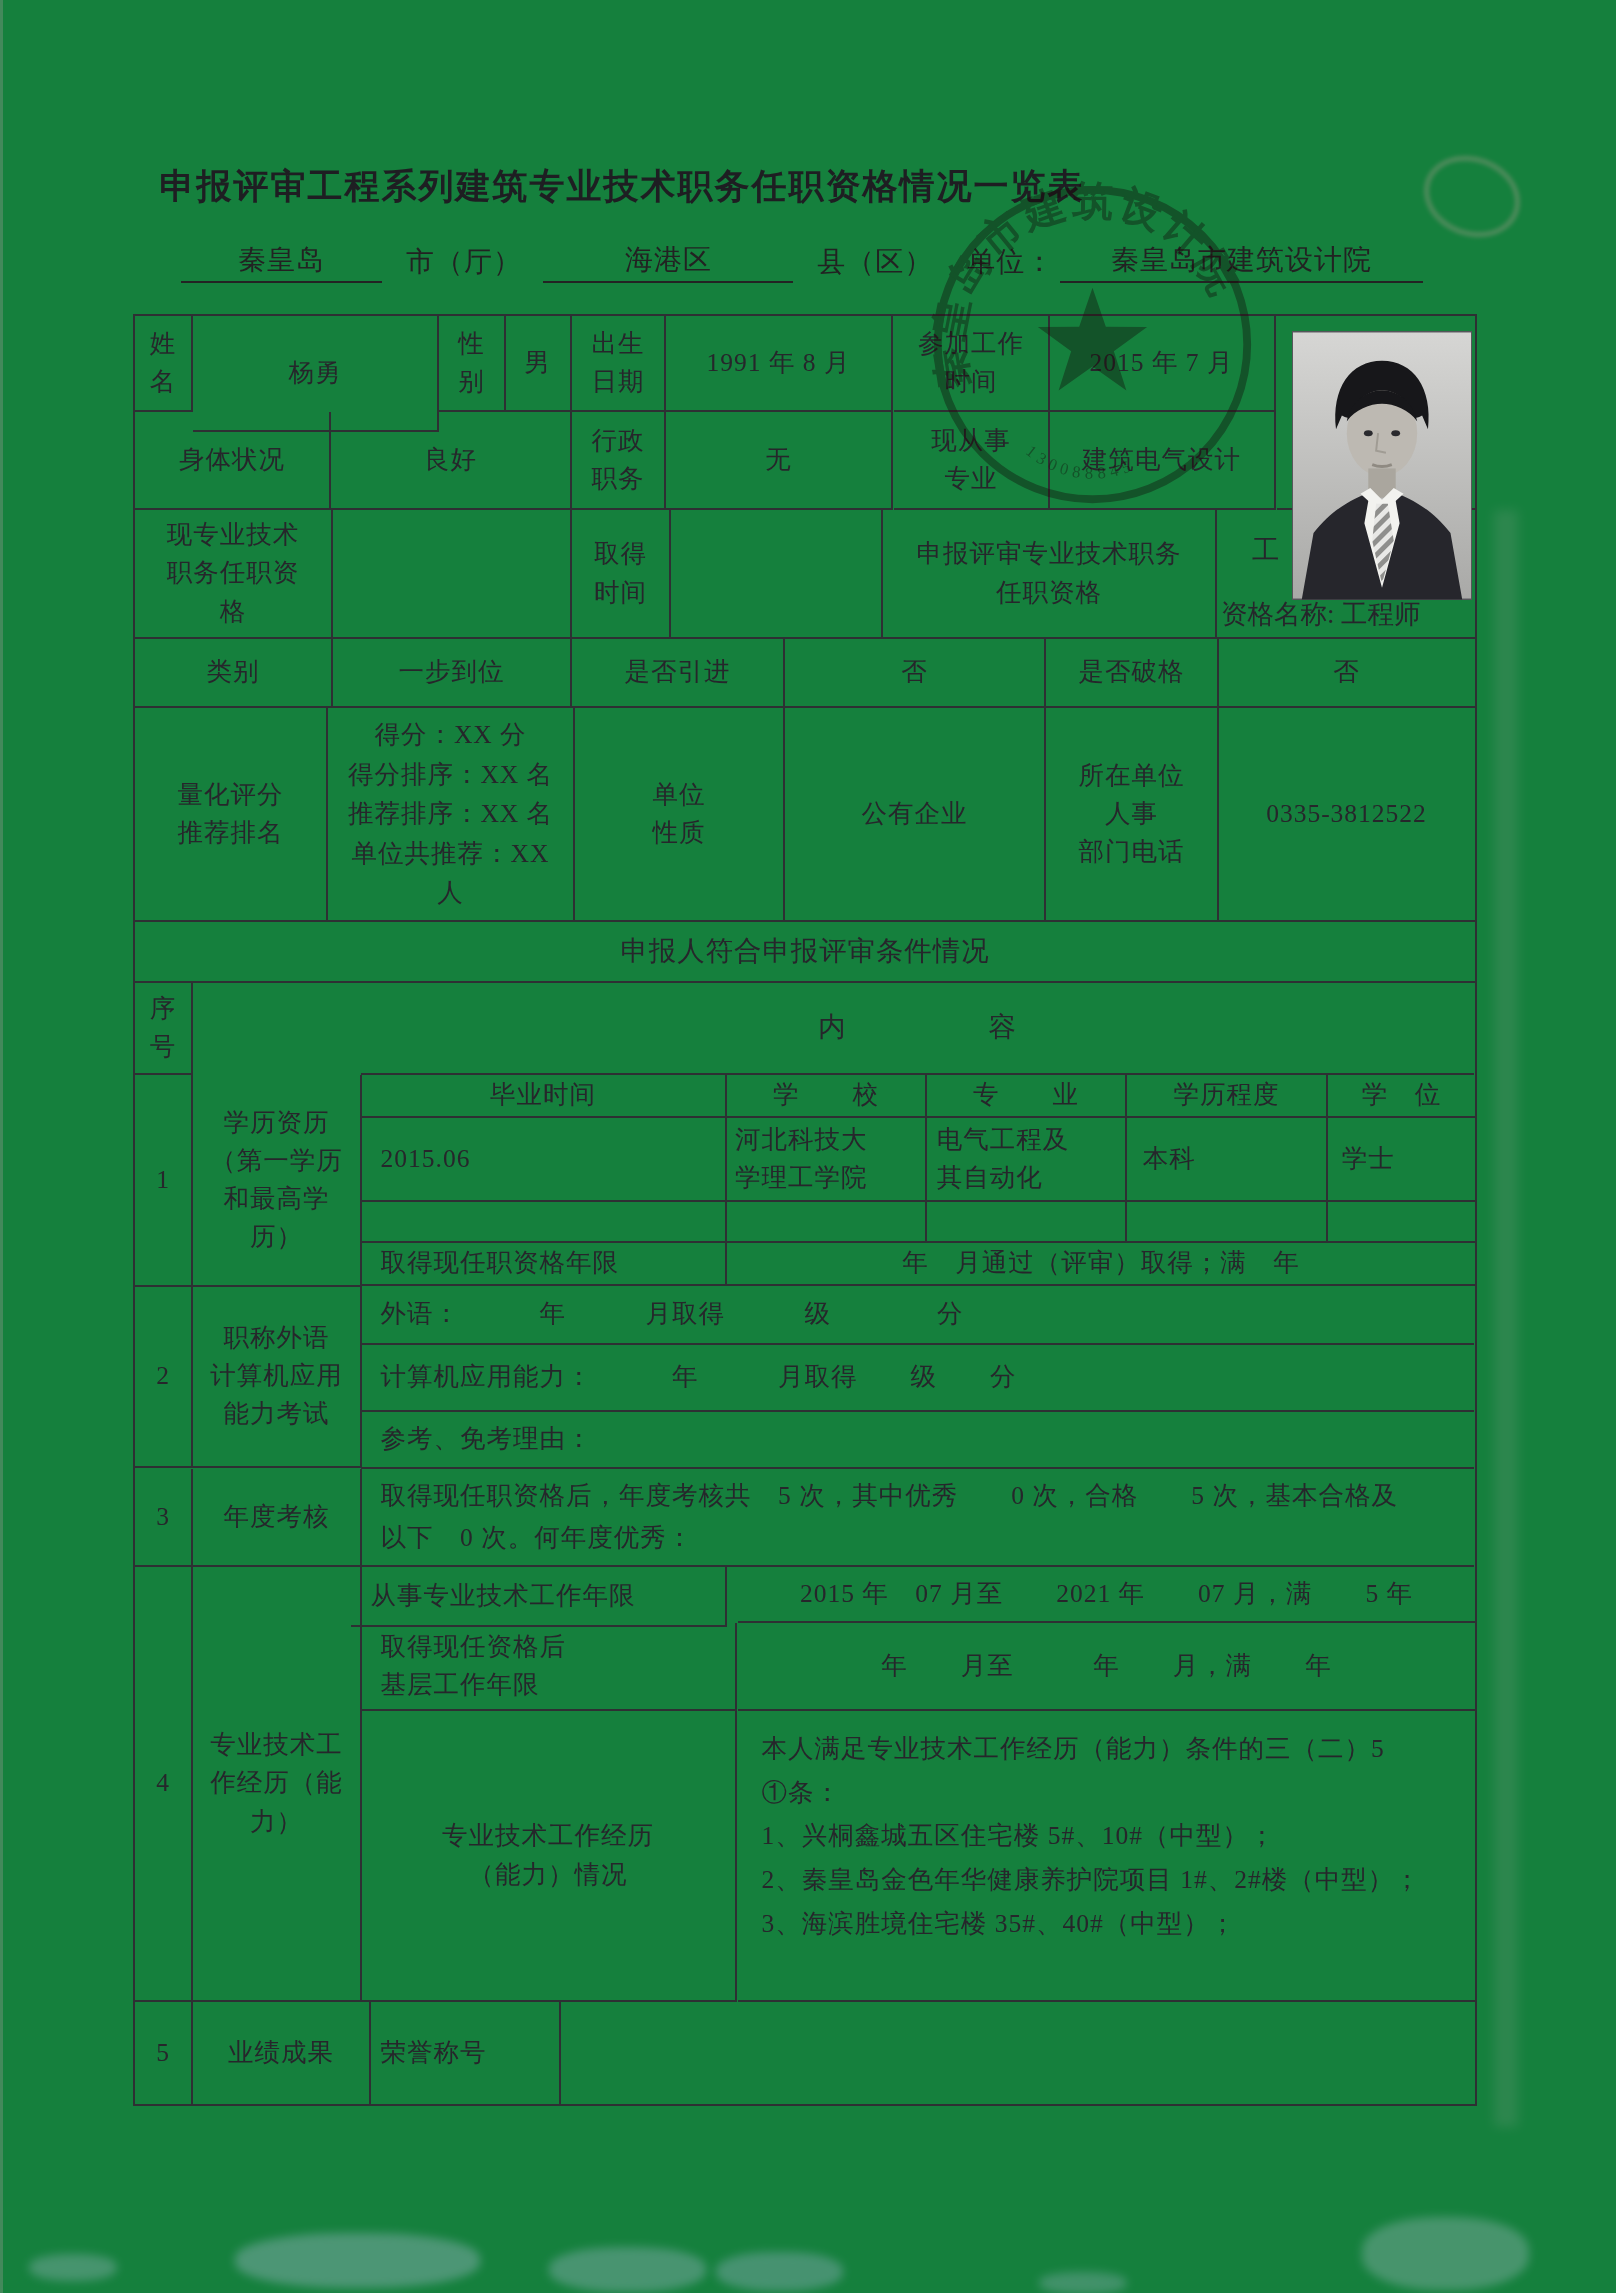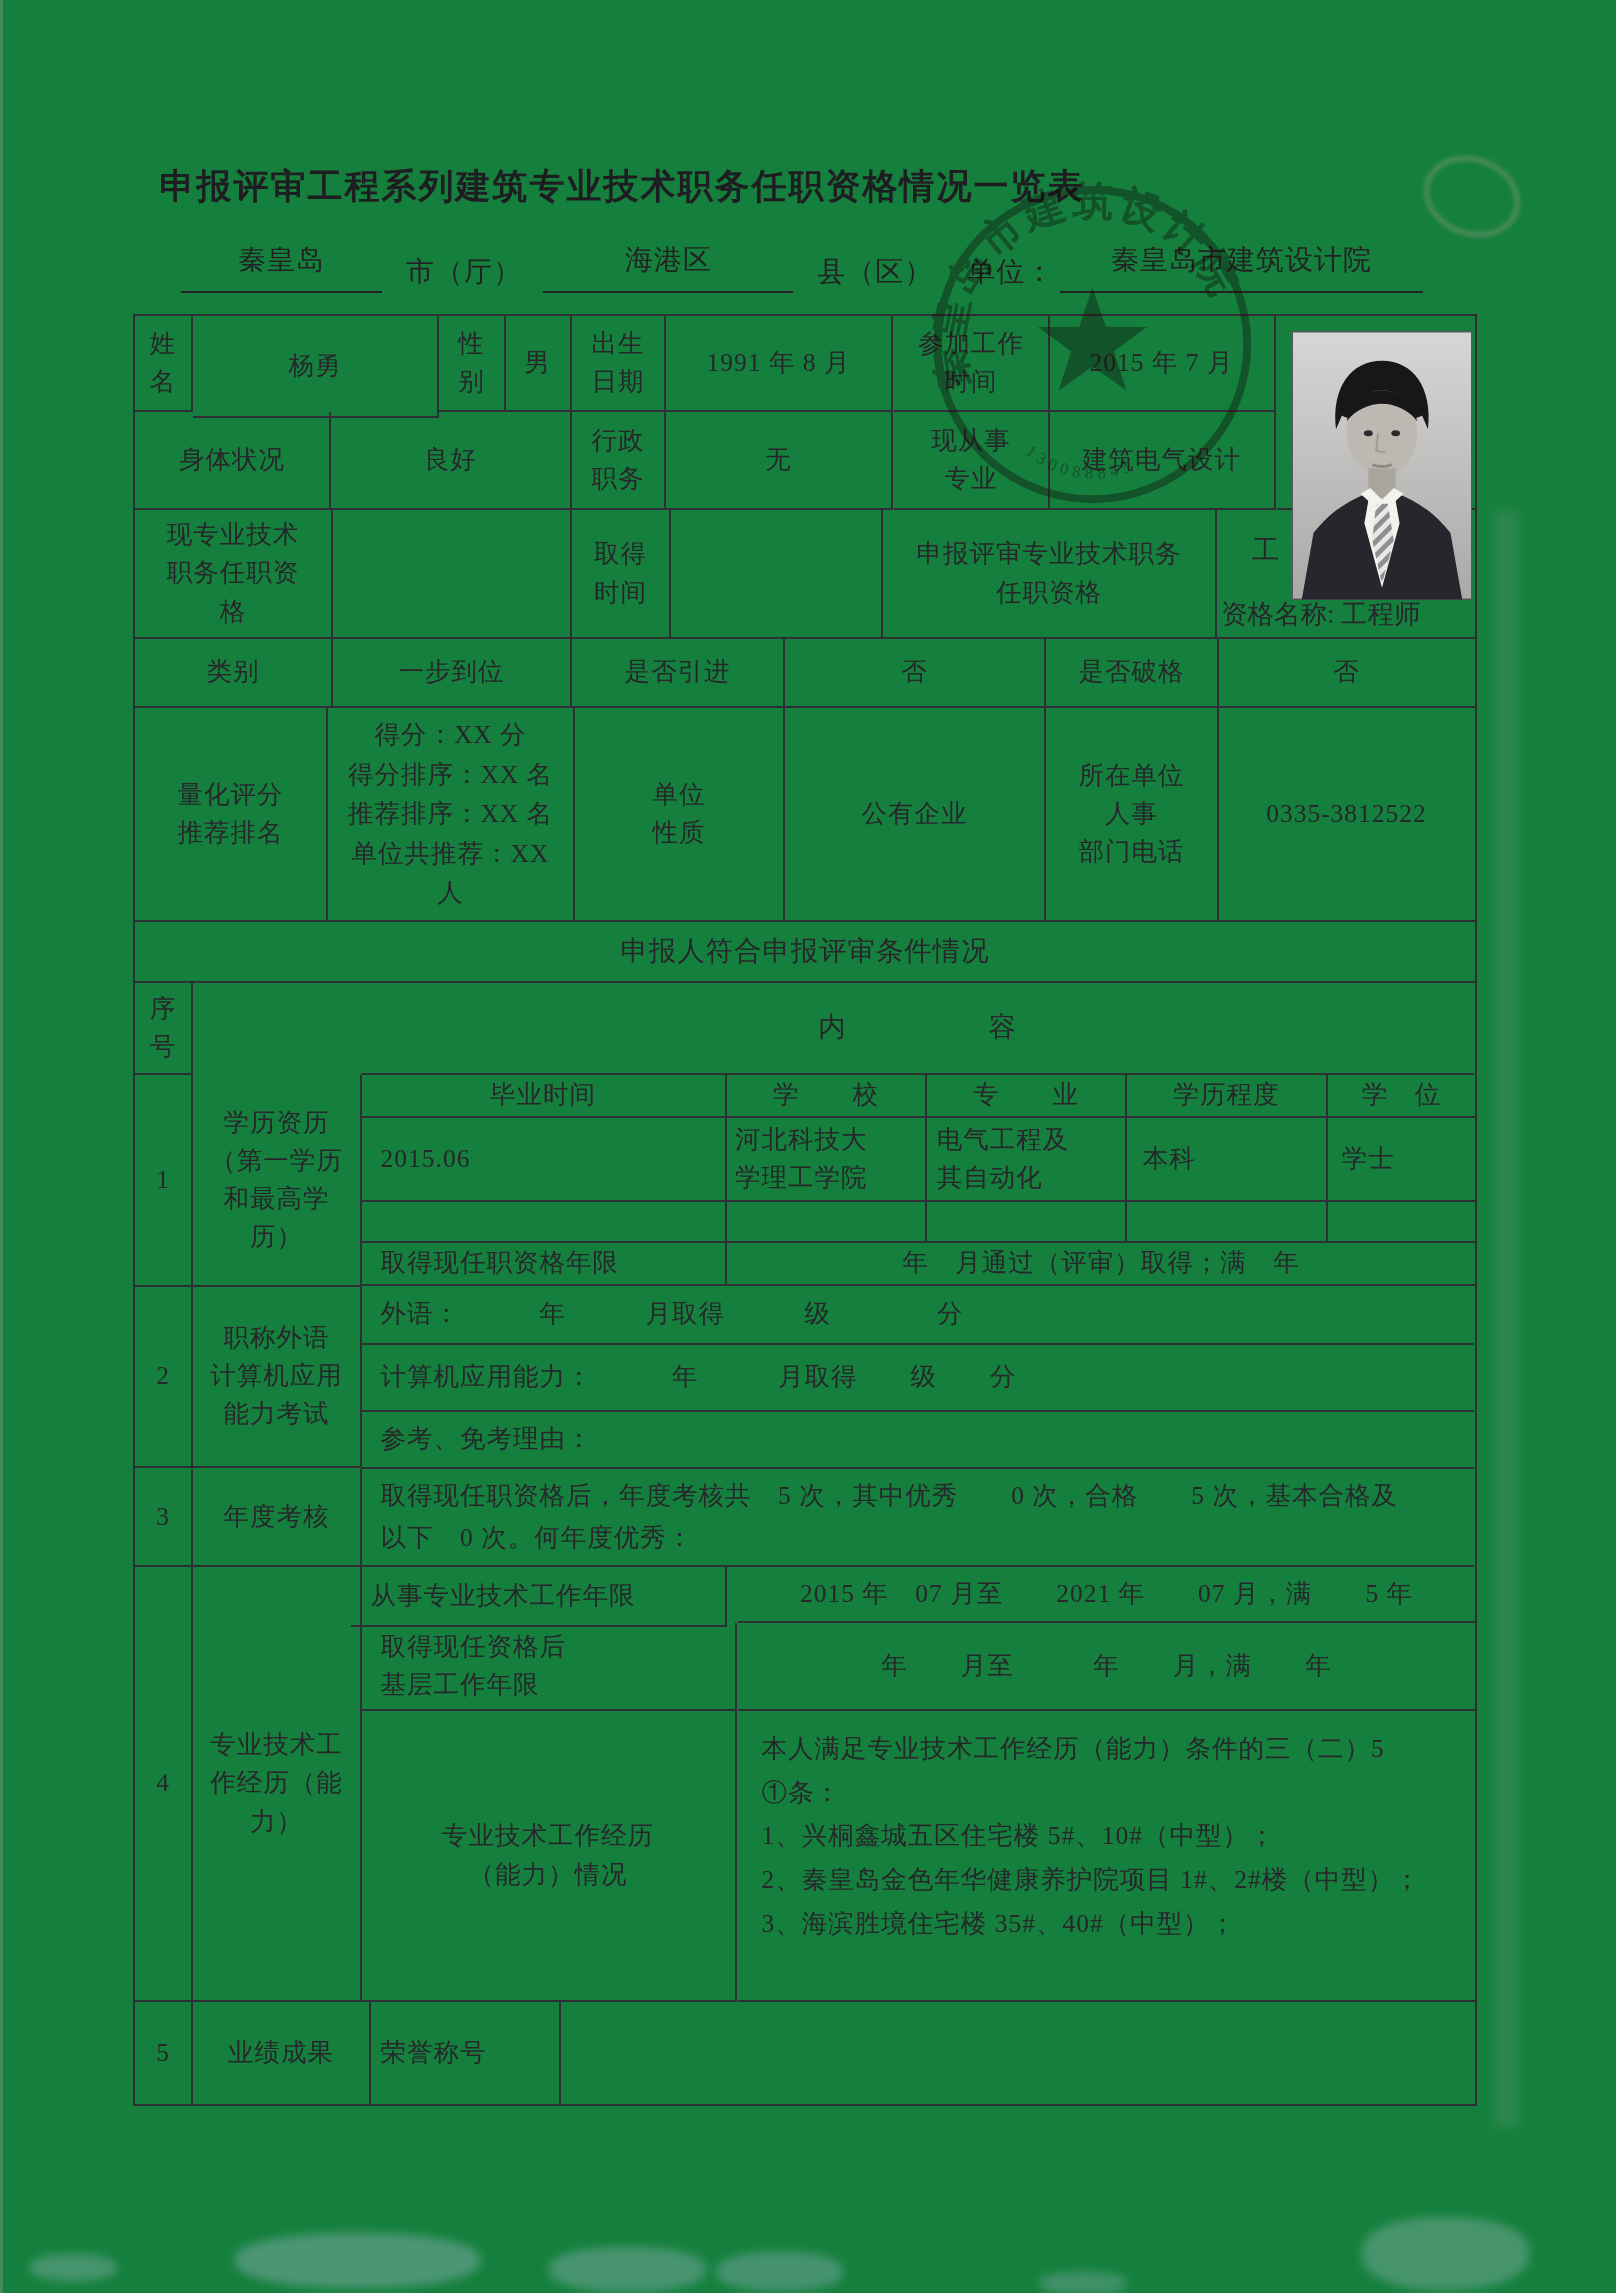--- a/index.html
+++ b/index.html
@@ -9,21 +9,21 @@
   }
   
   .title{
     position:absolute;left:137px;top:163px;width:970px;text-align:center;
     font-size:35px;font-weight:bold;letter-spacing:2px;color:#1e1e22;
   }
   .locline{
     position:absolute;left:181px;top:241px;width:1274px;display:flex;align-items:flex-end;
     font-size:28px;letter-spacing:1px;color:#222;
   }
-  .useg{border-bottom:2.9px solid #232323;text-align:center;padding-bottom:12px;}
+  .useg{border-bottom:2.9px solid #232323;text-align:center;padding-bottom:2px;}
   .plain{padding:0 5.9px 2px 5.9px;margin-left:18px;}
   
   .tbl{
     position:absolute;left:133px;top:314px;width:1344px;height:1792px;
     border:2px solid #2e2f33;box-sizing:border-box;
   }
   .c{
     position:absolute;box-sizing:border-box;
     border-right:2px solid #2e2f33;border-bottom:2px solid #2e2f33;
     display:flex;align-items:center;justify-content:center;
@@ -63,21 +63,21 @@
     <span class="useg" style="width:250px;margin-left:15.7px">海港区</span>
     <span class="plain">县（区）</span>
     <span class="plain" style="margin-left:22px">单位：</span>
     <span class="useg" style="width:363px">秦皇岛市建筑设计院</span>
   </div>
 
   <div class="tbl">
 
     <div class="c pre" style="left:0;top:0;width:58px;height:96px">姓
 名</div>
-    <div class="c" style="left:58px;top:0;width:246px;height:102px">杨勇</div>
+    <div class="c" style="left:58px;top:0;width:246px;height:116px">杨勇</div>
     <div class="c pre" style="left:304px;top:0;width:67px;height:96px">性
 别</div>
     <div class="c" style="left:370px;top:0;width:67px;height:96px">男</div>
     <div class="c pre" style="left:437px;top:0;width:94px;height:96px">出生
 日期</div>
     <div class="c" style="left:531px;top:0;width:227px;height:96px">1991 年 8 月</div>
     <div class="c pre" style="left:759px;top:0;width:156px;height:96px">参加工作
 时间</div>
     <div class="c" style="left:914px;top:0;width:227px;height:96px">2015 年 7 月</div>
     <div class="c nr" style="left:1142px;top:0;width:198px;height:194px"></div>

